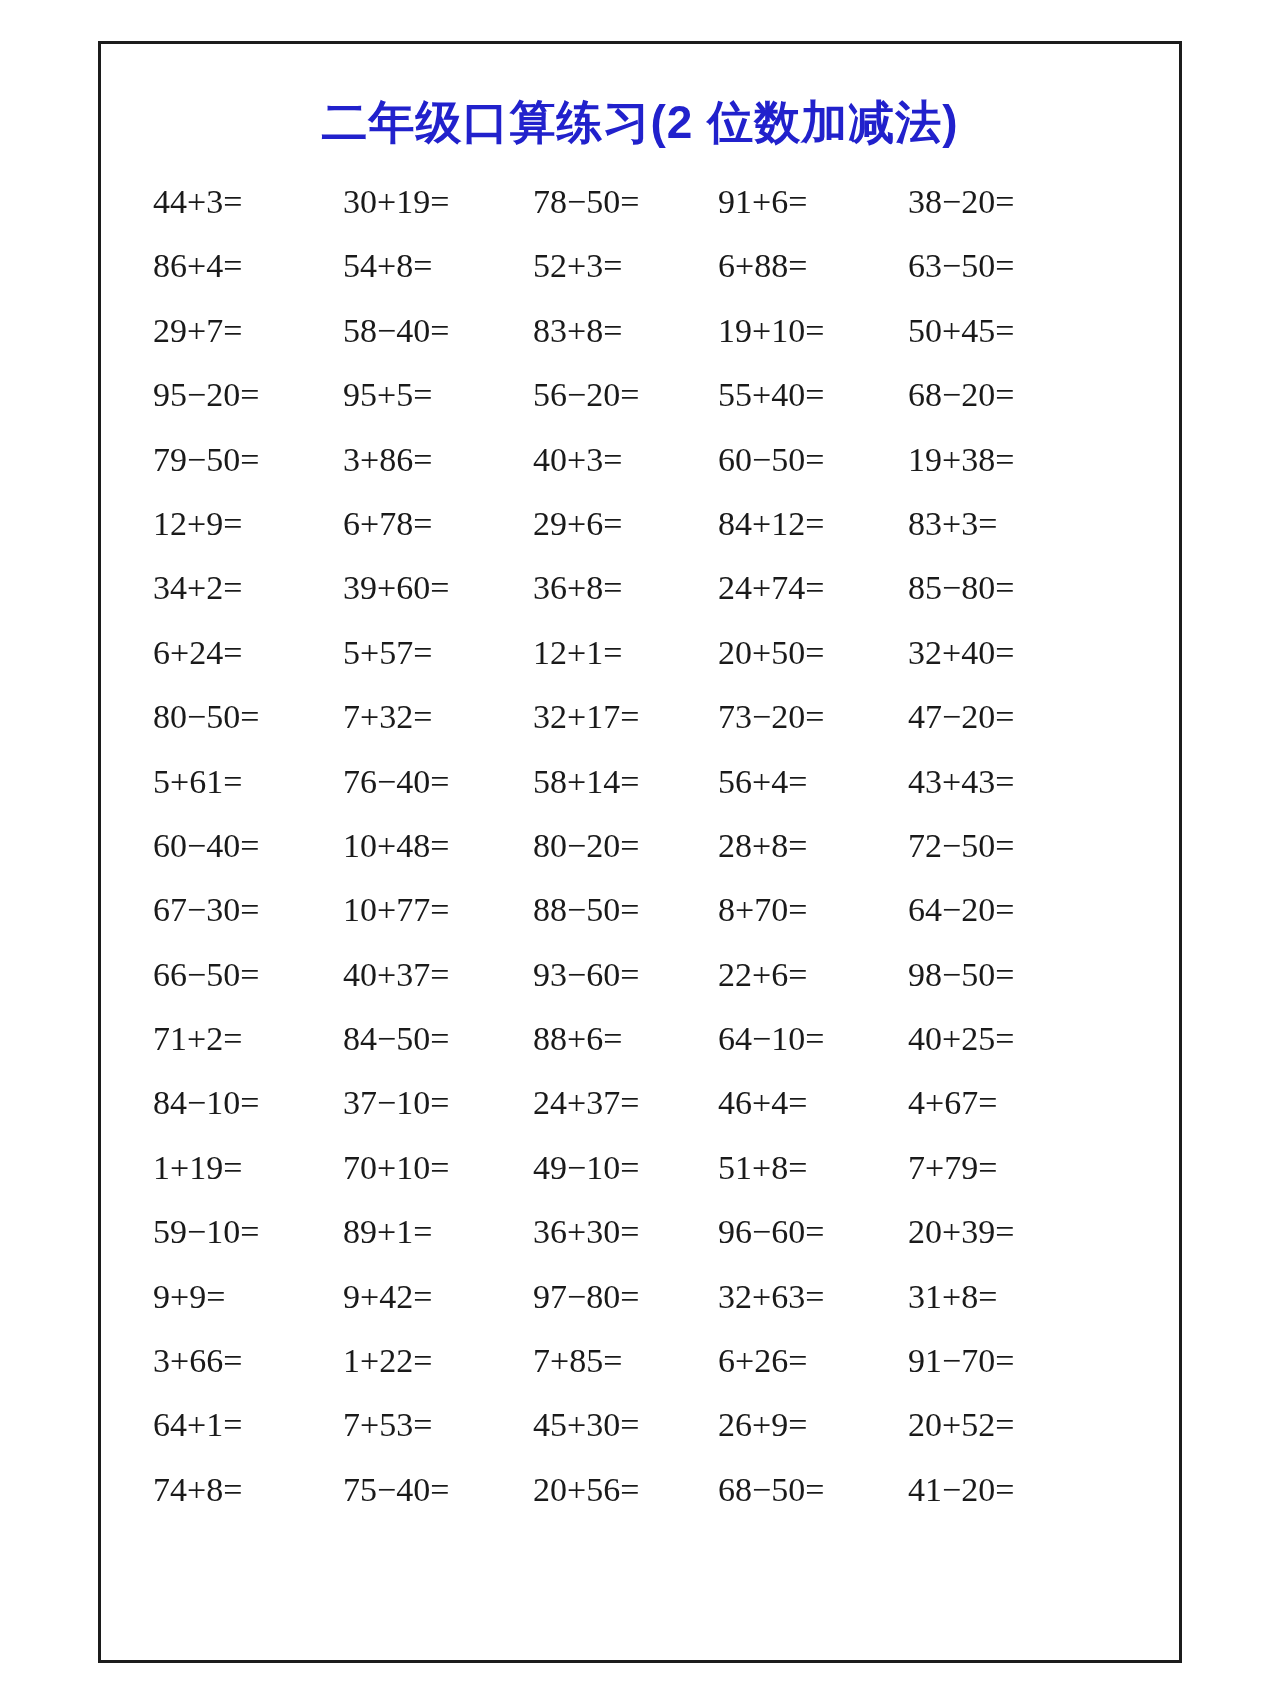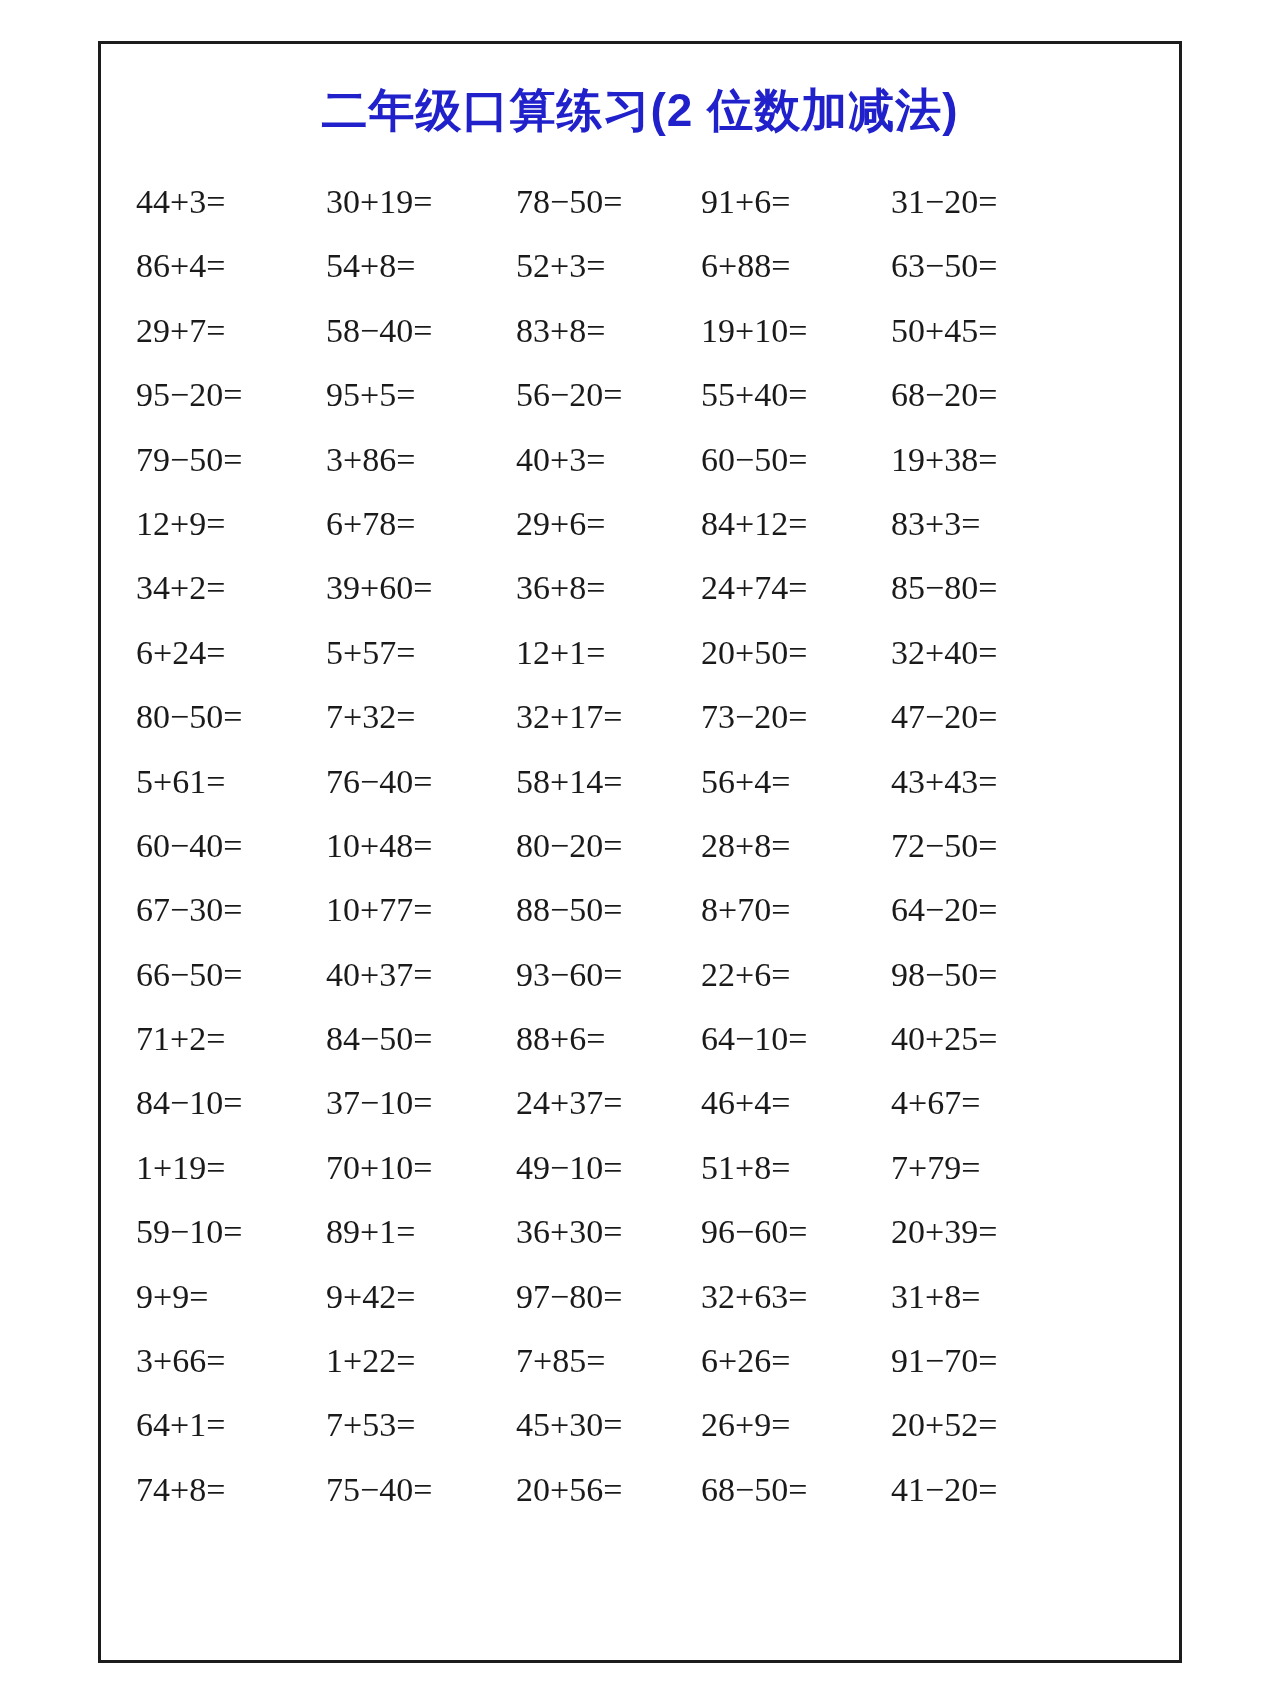--- a/index.html
+++ b/index.html
@@ -20,32 +20,32 @@
     top: 41px;
     width: 1084px;
     height: 1622px;
     border: 3px solid #1c1c1c;
     box-sizing: border-box;
     background: #ffffff;
   }
   .title {
     position: absolute;
     left: 98px;
-    top: 52px;
+    top: 64px;
     width: 1084px;
     text-align: center;
     font-family: "Liberation Sans", sans-serif;
     font-weight: bold;
     font-size: 46px;
     letter-spacing: 1px;
     line-height: 1.2;
   }
   .problem-grid {
     position: absolute;
-    left: 136px;
+    left: 153px;
     top: 170px;
     width: 945px;
     display: grid;
     grid-template-columns: 190px 190px 185px 190px 1fr;
   }
   .problem {
     font-size: 34px;
     line-height: 64.4px;
     height: 64.4px;
     white-space: nowrap;
@@ -57,21 +57,21 @@
 
 <div class="page-border"></div>
 
 <h1 class="title" style="color: rgb(33, 33, 204);">二年级口算练习(2 位数加减法)</h1>
 
 <div class="problem-grid">
     <div class="problem">44+3=</div>
     <div class="problem">30+19=</div>
     <div class="problem">78−50=</div>
     <div class="problem">91+6=</div>
-    <div class="problem">31−20=</div>
+    <div class="problem">38−20=</div>
     <div class="problem">86+4=</div>
     <div class="problem">54+8=</div>
     <div class="problem">52+3=</div>
     <div class="problem">6+88=</div>
     <div class="problem">63−50=</div>
     <div class="problem">29+7=</div>
     <div class="problem">58−40=</div>
     <div class="problem">83+8=</div>
     <div class="problem">19+10=</div>
     <div class="problem">50+45=</div>

